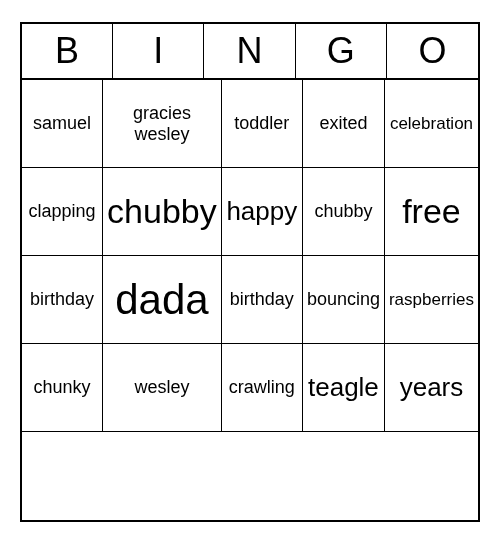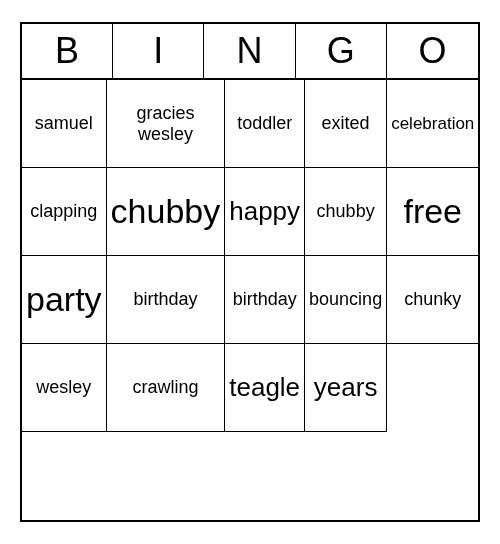--- a/index.html
+++ b/index.html
@@ -126,30 +126,33 @@
       <div class="bingo-cell">
         <span class="size-large">happy</span>
       </div>
       <div class="bingo-cell">
         <span class="size-medium">chubby</span>
       </div>
       <div class="bingo-cell">
         <span class="size-xlarge">free</span>
       </div>
       <div class="bingo-cell">
-        <span class="size-xlarge">party</span>
+        <span class="size-medium">birthday</span>
       </div>
       <div class="bingo-cell">
-        <span class="size-medium">birthday</span>
+        <span class="size-xxlarge">dada</span>
       </div>
       <div class="bingo-cell">
         <span class="size-medium">birthday</span>
       </div>
       <div class="bingo-cell">
         <span class="size-medium">bouncing</span>
+      </div>
+      <div class="bingo-cell">
+        <span class="size-small">raspberries</span>
       </div>
       <div class="bingo-cell">
         <span class="size-medium">chunky</span>
       </div>
       <div class="bingo-cell">
         <span class="size-medium">wesley</span>
       </div>
       <div class="bingo-cell">
         <span class="size-medium">crawling</span>
       </div>

